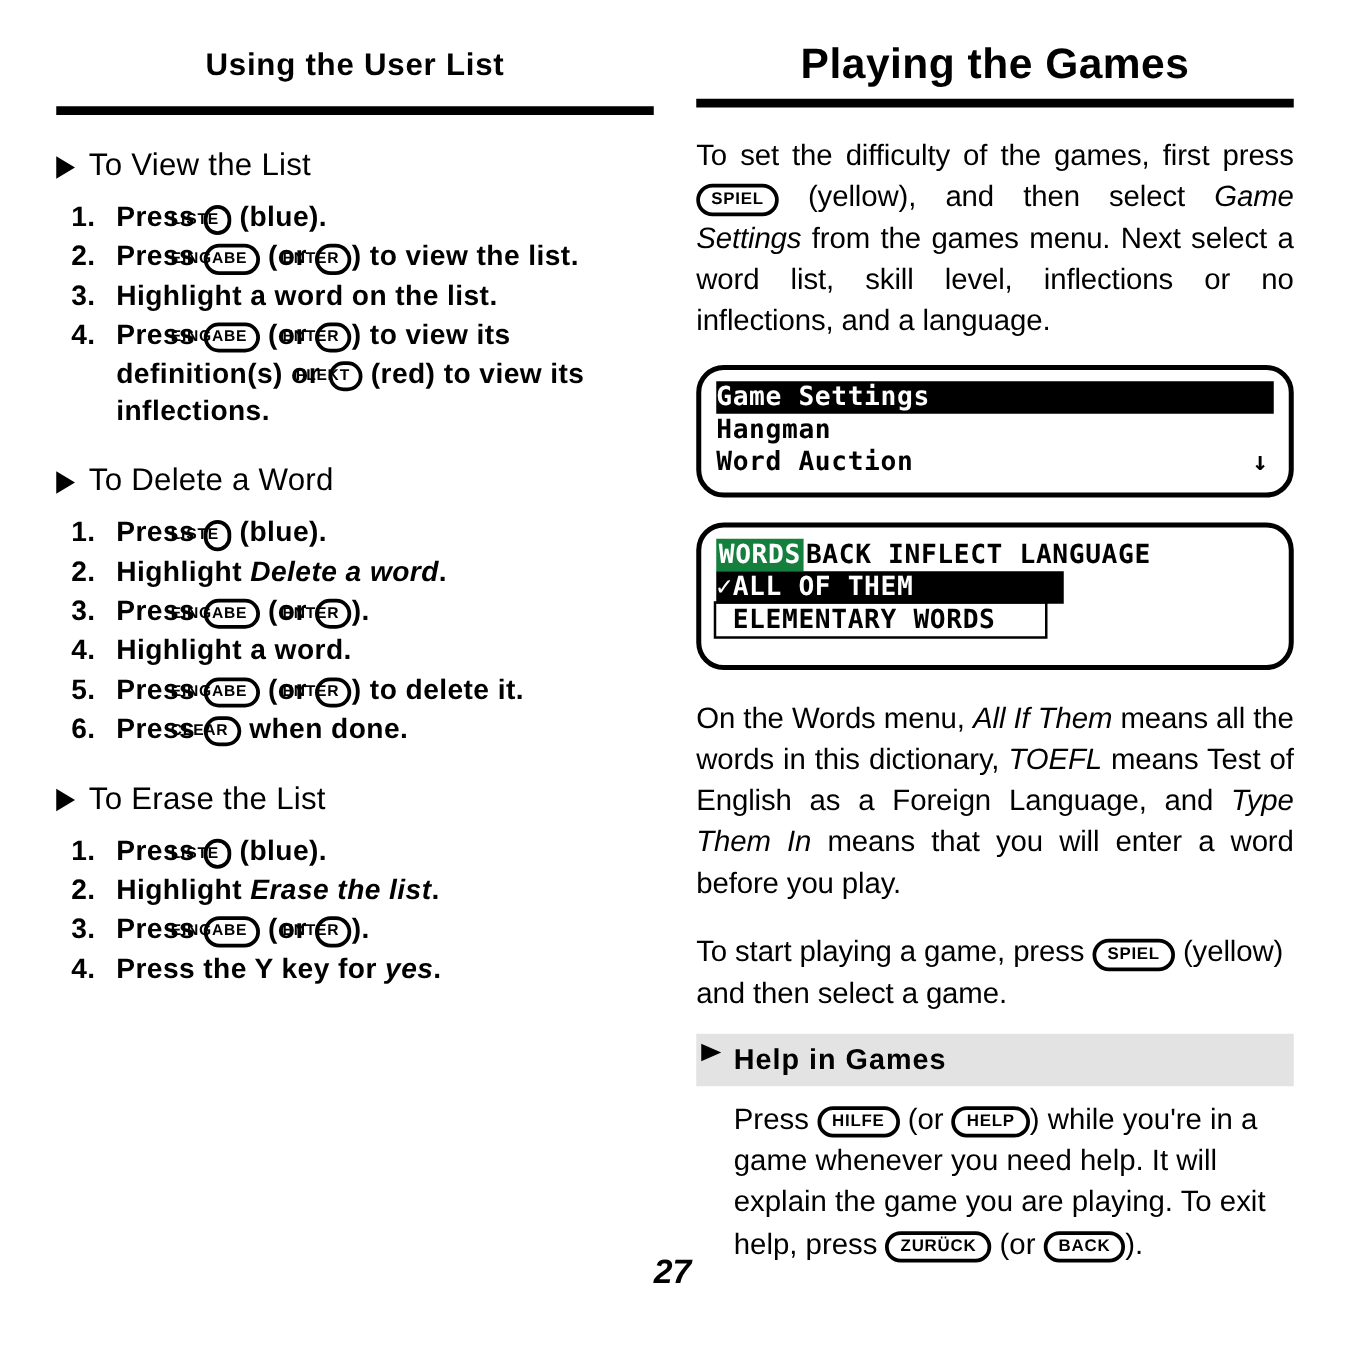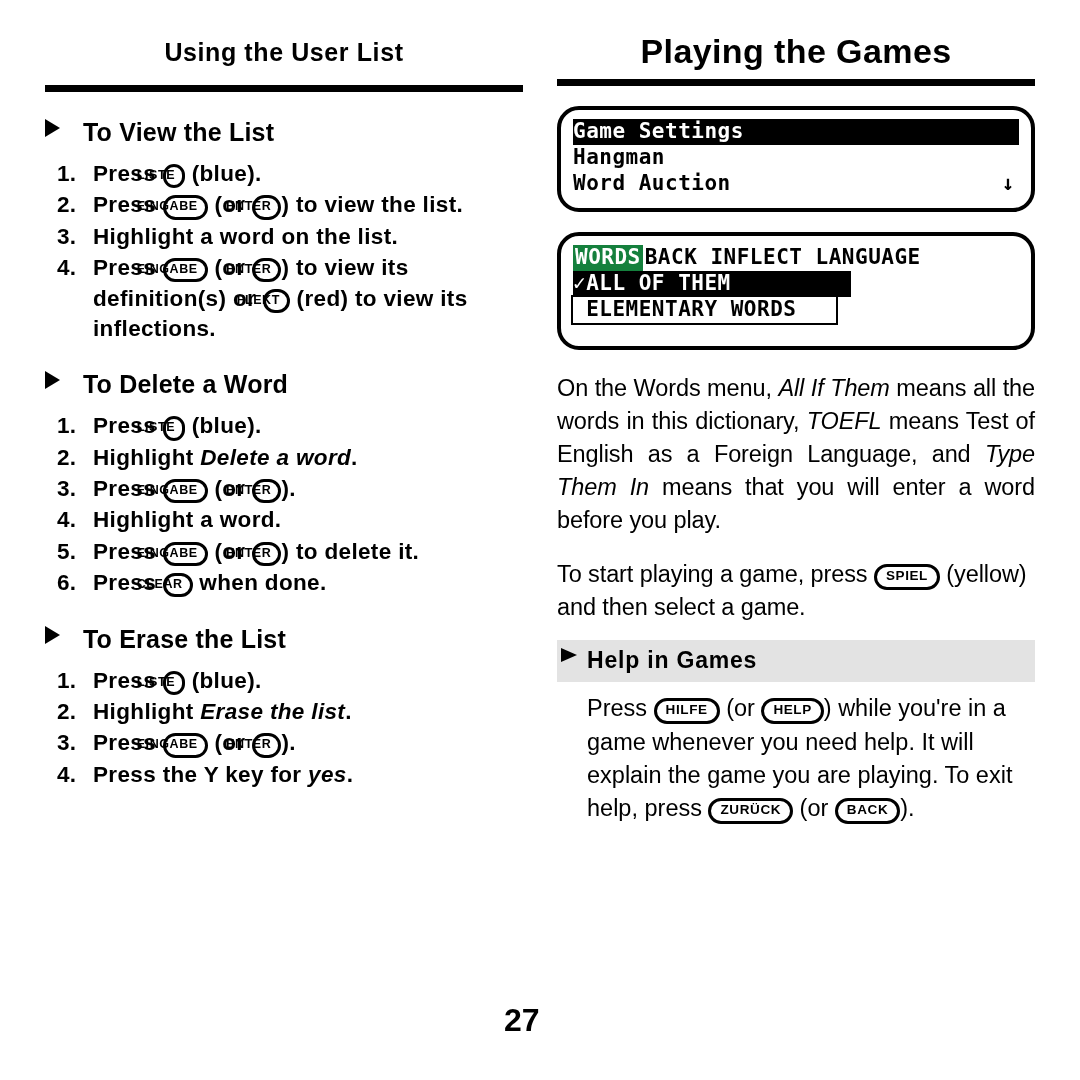--- a/index.html
+++ b/index.html
@@ -49,25 +49,26 @@
   .rule {
     height: 7px;
     background: #000;
     margin-top: 5px;
   }
   .col-left .rule  { margin-top: 13px; }
   .col-right .rule { margin-top: 7px; }
 
   
   .sec-head {
-    font-weight: bold;
+    font-weight: normal;
     font-size: 25px;
     margin: 26px 0 5px 0;
     display: flex;
-    gap: 23px;
+    align-items: center;
+    gap: 11px;
     letter-spacing: 0.2px;
   }
   .sec-head .tri {
     display: inline-block;
     width: 0;
     height: 0;
     border-left: 15px solid #000;
     border-top: 9px solid transparent;
     border-bottom: 9px solid transparent;
     flex: none;
@@ -190,24 +191,25 @@
   .lcd-row.opt-un {
     background: #fff; color: #000; padding-right: 40px;
     display: inline-block;
     outline: 2px solid #000;
   }
   .lcd-spacer { height: 12px; }
 
   
   .folio {
     position: absolute;
-    left: 504px;
+    left: 523px;
     top: 1002px;
-    font-size: 32px;
-    font-weight: bold;
+    font-size: 27px;
+    font-weight: bold;
+    font-style: italic;
   }
 </style>
 </head>
 <body>
 
 <div class="page">
 
   <div class="col col-left">
     <div class="running-head">Using the User List</div>
     <div class="rule"></div>
@@ -244,20 +246,21 @@
           <li><span class="num">3.</span>Press <span class="key sm">EINGABE</span> (or <span class="key sm">ENTER</span>).</li>
           <li><span class="num">4.</span>Press the Y key for <i>yes</i>.</li>
         </ul>
       </div>
   </div>
 
   <div class="col col-right">
     <div class="chapter-title">Playing the Games</div>
     <div class="rule"></div>
 
+    <div class="body-par" id="intro-par">To set the difficulty of the games, first press <span class="key">SPIEL</span> (yellow), and then select <i>Game Settings</i> from the games menu. Next select a word list, skill level, inflections or no inflections, and a language.</div>
 
     <div class="lcd">
       <div class="lcd-inner" id="lcd1">
           <div class="lcd-row full-inv"><span>Game Settings</span></div>
           <div class="lcd-row"><span>Hangman</span></div>
           <div class="lcd-row"><span>Word Auction</span><span class="arrow-down">↓</span></div>
         </div>
     </div>
 
     <div class="lcd">

